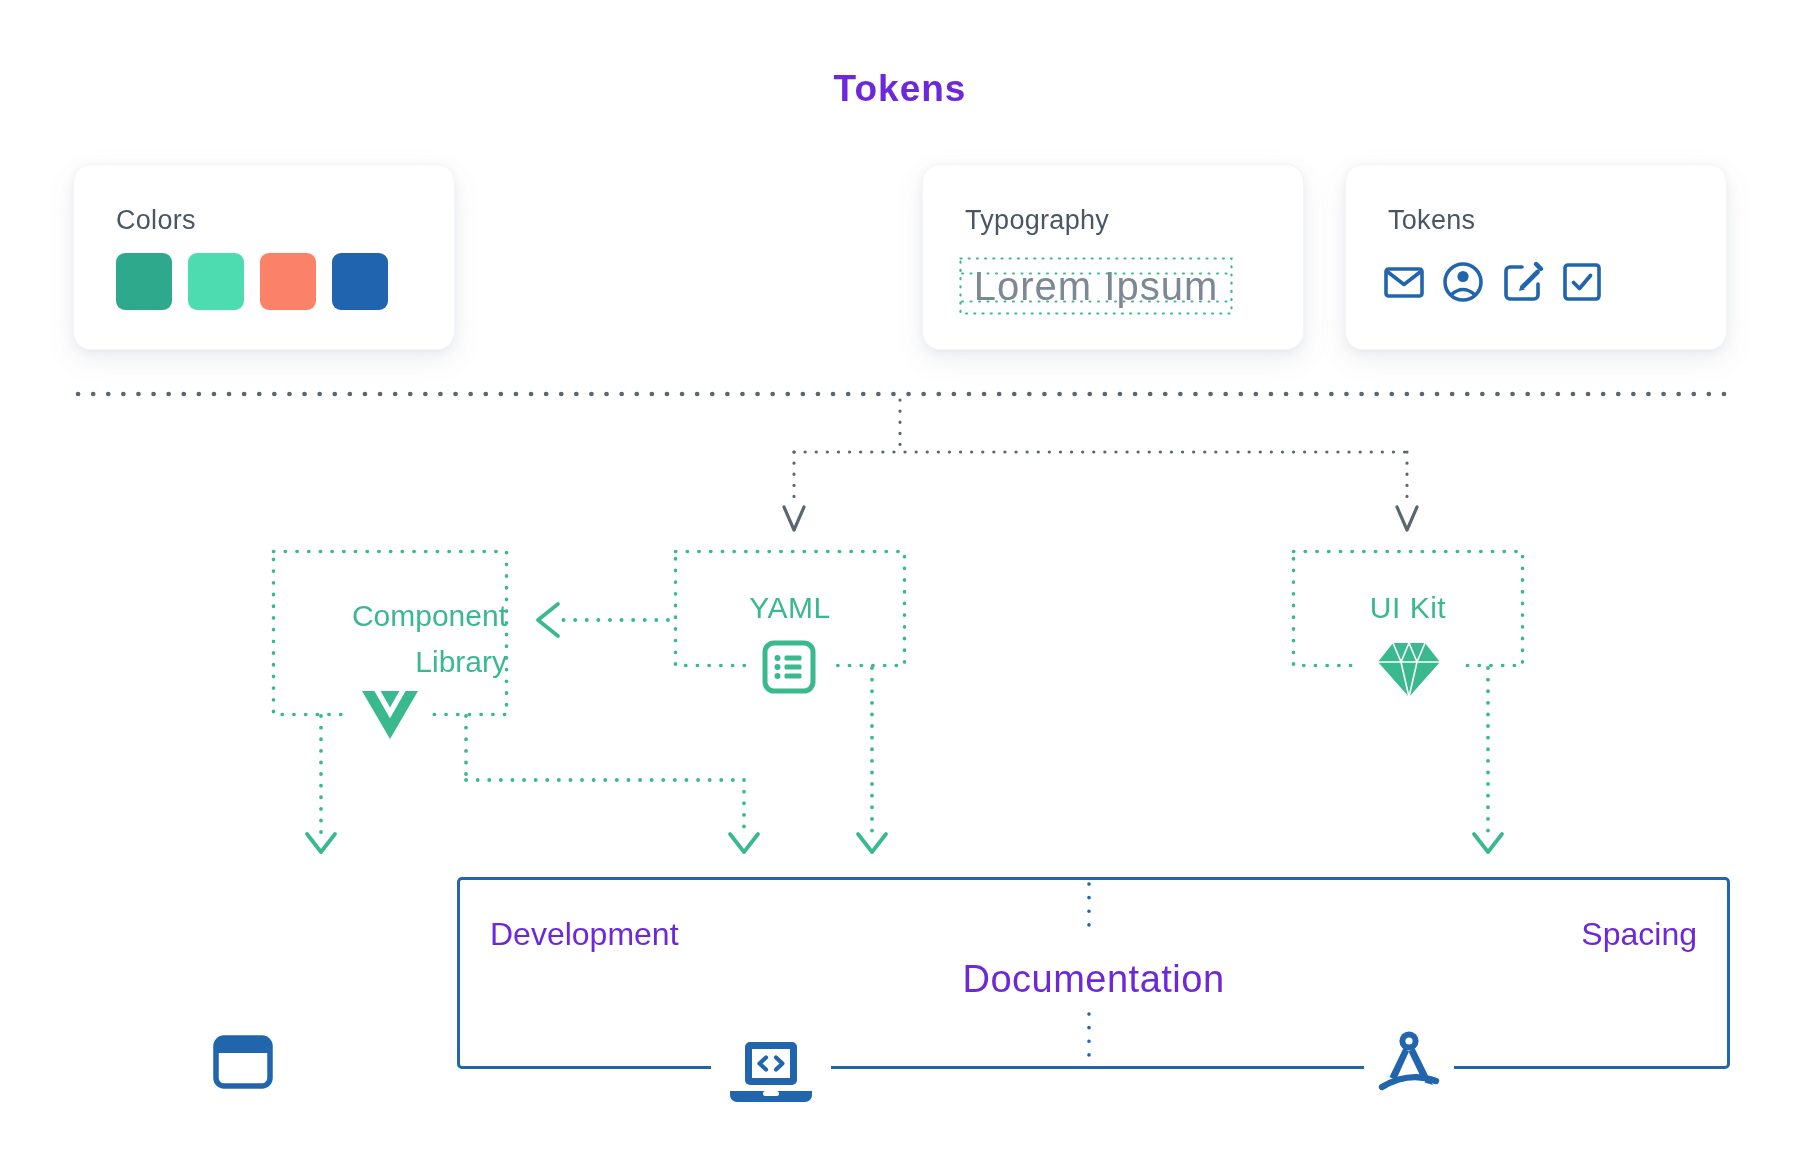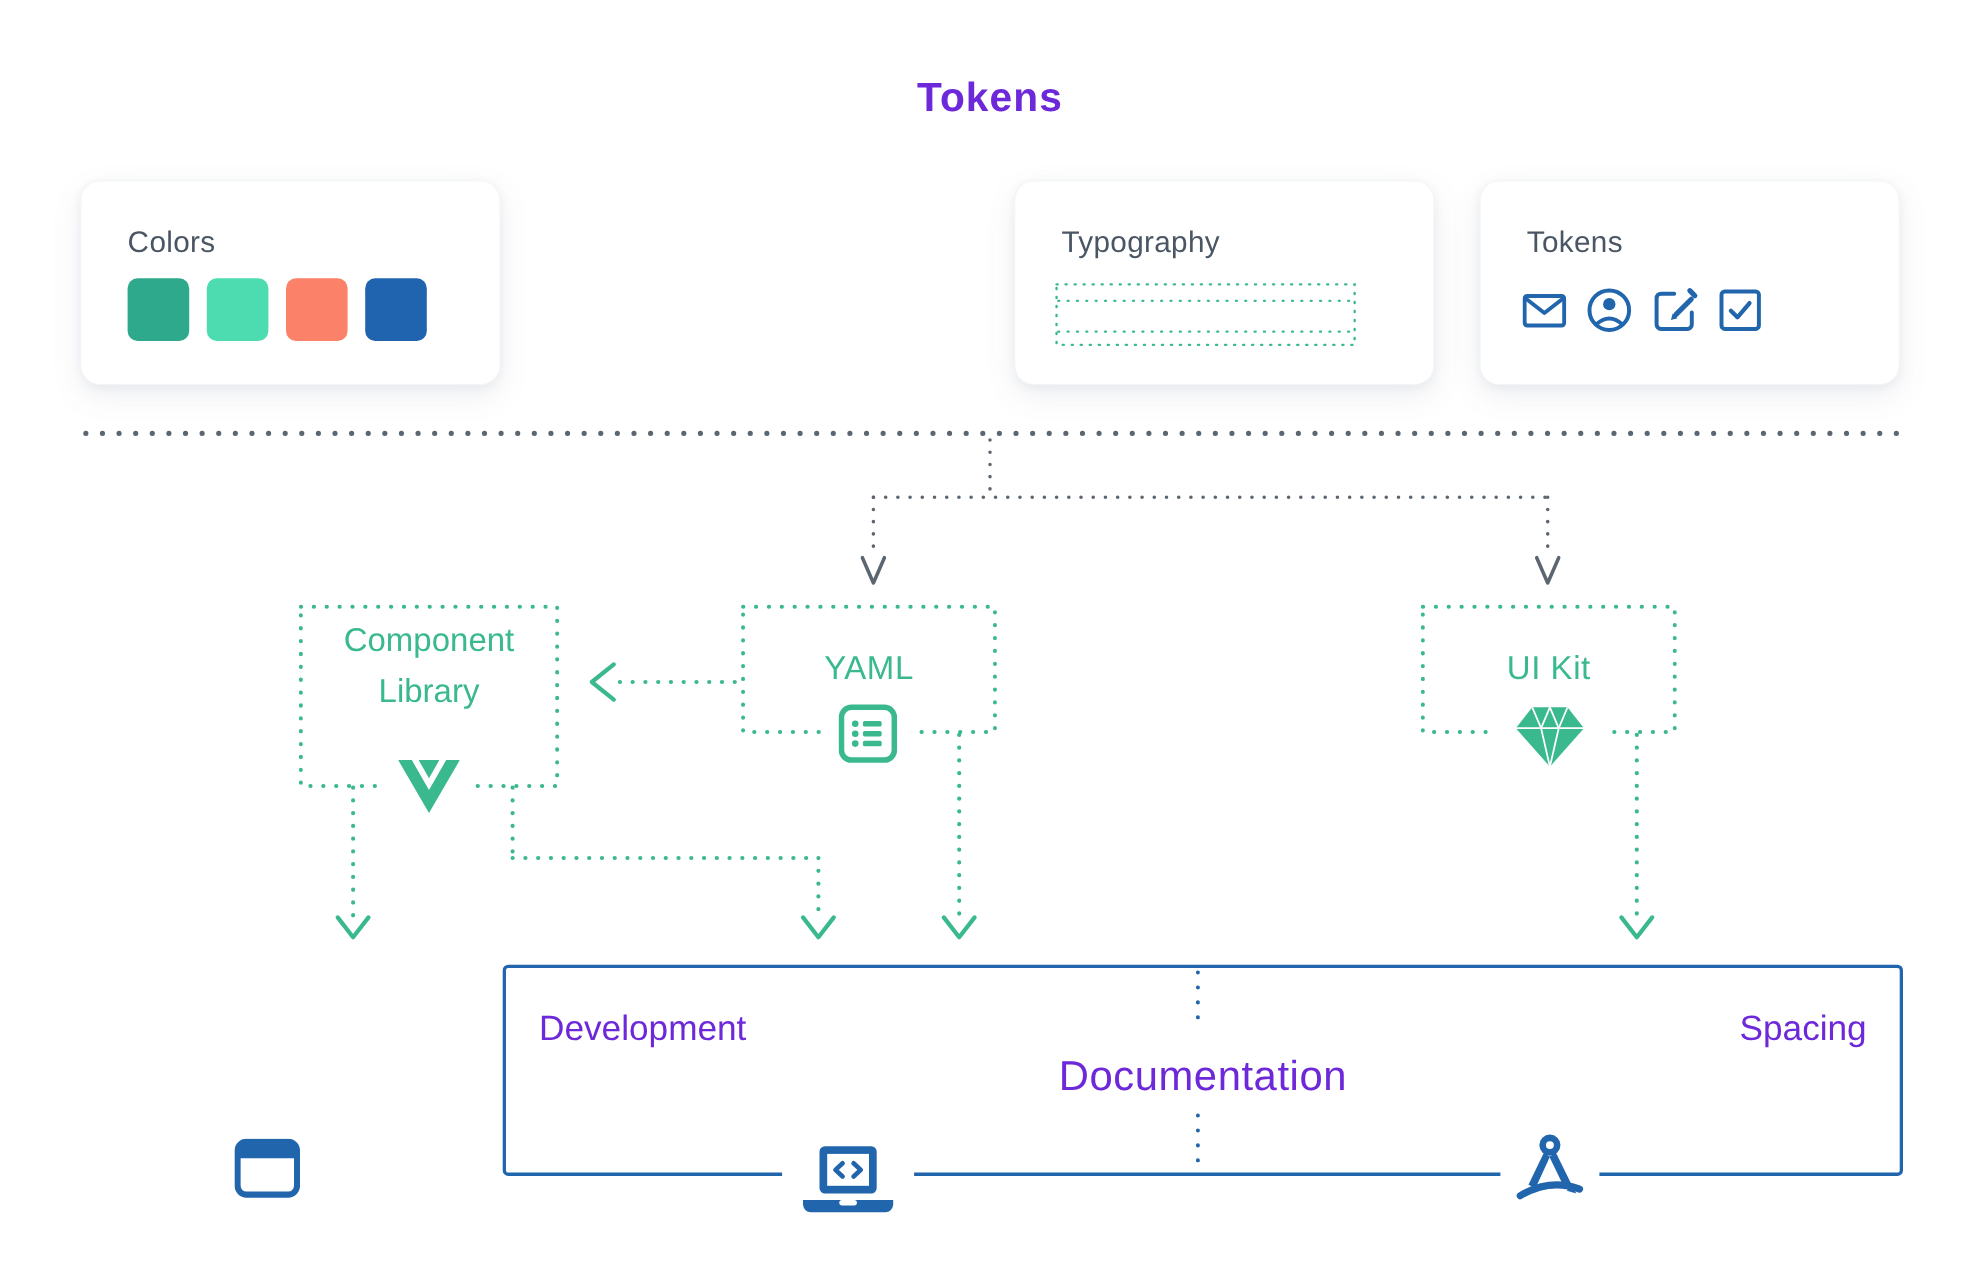--- a/index.html
+++ b/index.html
@@ -30,21 +30,21 @@
     font-size:23px;font-weight:500;color:#F4846C;letter-spacing:.3px;
   }
   .lorem-box{
     position:absolute;left:36px;top:92px;width:274px;height:58px;
     display:flex;align-items:center;justify-content:center;
     font-size:40px;color:#7D8894;letter-spacing:1px;
   }
   .icon-row{position:absolute;left:38px;top:96px;display:flex;gap:18px;align-items:center;}
   
   .node-label{color:#3BB98E;font-weight:500;text-align:center;}
-  .node-comp{left:273px;top:518px;width:234px;padding-top:42px;font-size:30px;line-height:46px;}
+  .node-comp{left:273px;top:551px;width:234px;padding-top:42px;font-size:30px;line-height:46px;text-align:right;}
   .node-one{height:114px;display:flex;align-items:center;justify-content:center;font-size:30px;letter-spacing:.5px;}
   .node-yaml{left:675px;top:551px;width:230px;}
   .node-uikit{left:1293px;top:551px;width:230px;}
   
   .out-box{border:3px solid #2165AD;border-radius:5px;background:#fff;}
   .apps-box{left:77px;top:877px;width:334px;height:186px;display:flex;align-items:center;justify-content:center;}
   .doc-box{left:457px;top:877px;width:1267px;height:186px;}
   .out-label{color:#6d28d9;font-weight:500;}
   .apps-label{font-size:34px;letter-spacing:.5px;}
   .doc-title{position:absolute;left:0;right:0;top:78px;text-align:center;font-size:38px;letter-spacing:.5px;}
@@ -73,20 +73,21 @@
   </div>
 
 
   <div class="abs card" style="left:922px;">
     <div class="card-heading">Typography</div>
     <svg style="position:absolute;left:36px;top:92px;" width="274" height="58" viewBox="0 0 274 58">
       <rect x="1.5" y="1.5" width="271" height="55" fill="none" stroke="#3BB98E" stroke-width="2.2" stroke-dasharray="1 7.2" stroke-linecap="round"></rect>
       <line x1="3" y1="16.5" x2="271" y2="16.5" stroke="#3BB98E" stroke-width="2" stroke-dasharray="1 7.5" stroke-linecap="round"></line>
       <line x1="3" y1="44.5" x2="271" y2="44.5" stroke="#3BB98E" stroke-width="2" stroke-dasharray="1 7.5" stroke-linecap="round"></line>
     </svg>
+    <div class="lorem-box">Lorem Ipsum</div>
   </div>
 
   <div class="abs card" style="left:1345px;">
     <div class="card-heading">Tokens</div>
     <div class="icon-row">
       <svg width="40" height="33" viewBox="0 0 40 33">
         <rect x="2" y="3" width="36" height="27" rx="2.5" fill="none" stroke="#2165AD" stroke-width="3.6"></rect>
         <path d="M4.5 6.5 L20 18.5 L35.5 6.5" fill="none" stroke="#2165AD" stroke-width="3.6" stroke-linecap="round" stroke-linejoin="round"></path>
       </svg>
       <svg width="42" height="42" viewBox="0 0 42 42">

